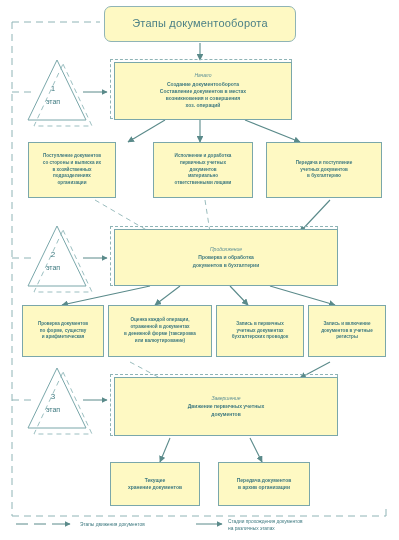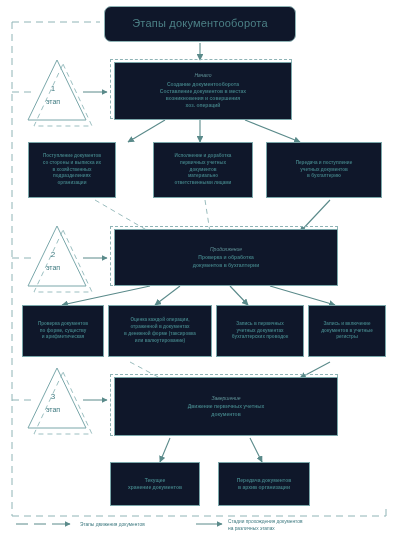--- a/index.html
+++ b/index.html
@@ -11,21 +11,21 @@
     position:relative;
     width:399px;height:540px;
     background:#ffffff;
     overflow:hidden;
   }
   
   .box{
     position:absolute;
     box-sizing:border-box;
     border:1px solid #7aa7aa;
-    background:#0f172a;
+    background:#fef9c3;
     display:flex;
     align-items:center;
     justify-content:center;
     text-align:center;
     color:#3f7a80;
     line-height:1.25;
     padding:2px 3px;
   }
   .title-box{
     border-radius:7px;

